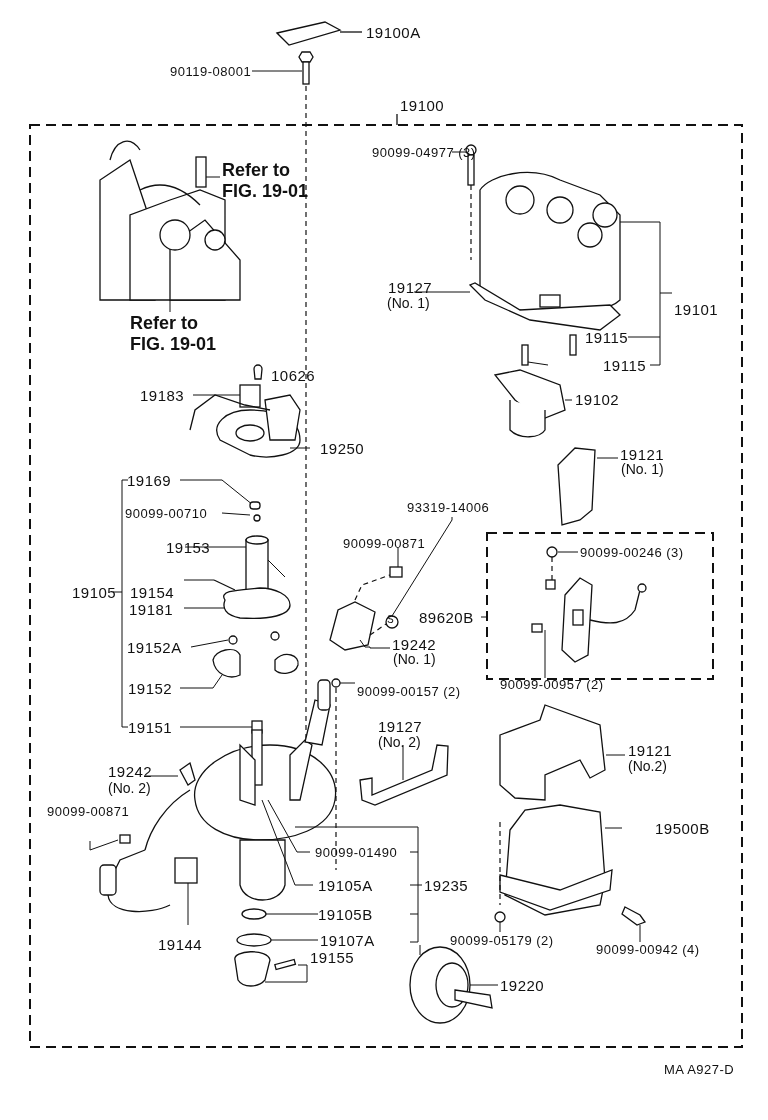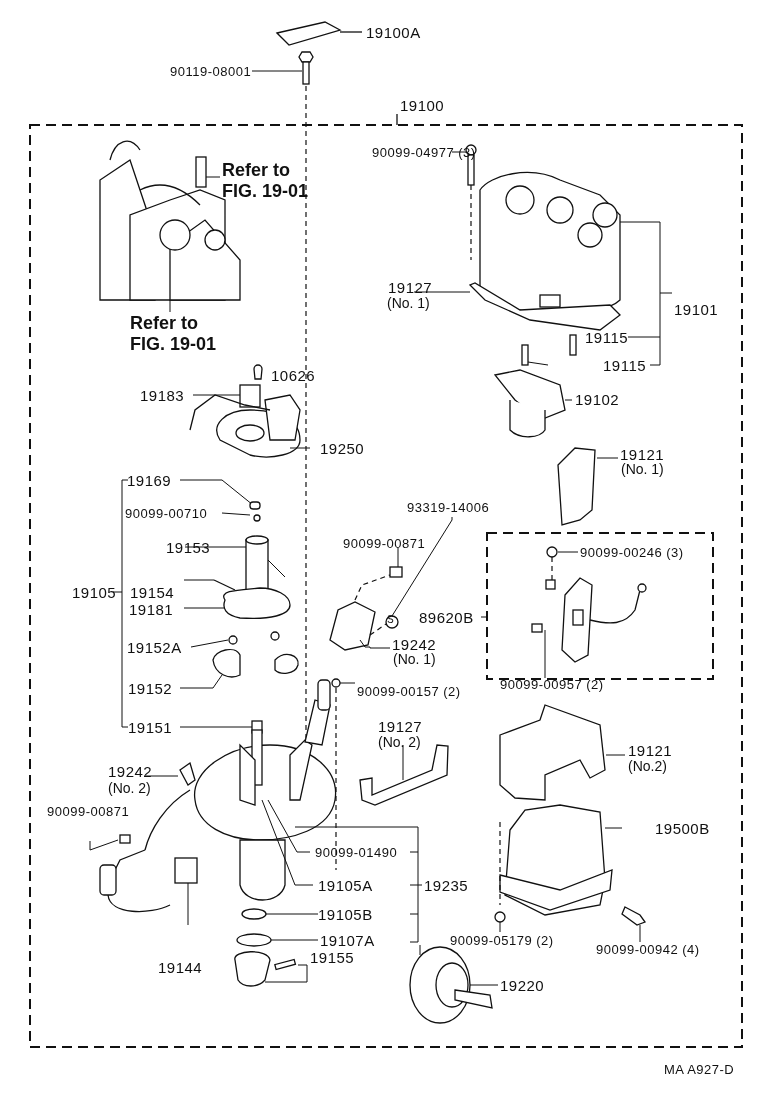--- a/index.html
+++ b/index.html
@@ -285,20 +285,20 @@
 <span class="sub" style="left:628px;top:759px;">(No.2)</span>
 
 <span class="lbl" style="left:108px;top:764px;">19242</span>
 <span class="sub" style="left:108px;top:781px;">(No. 2)</span>
 <span class="lbl sm" style="left:47px;top:805px;">90099-00871</span>
 <span class="lbl sm" style="left:315px;top:846px;">90099-01490</span>
 <span class="lbl" style="left:627px;top:821px;margin-left:28px;">19500B</span>
 <span class="lbl" style="left:318px;top:878px;">19105A</span>
 <span class="lbl" style="left:424px;top:878px;">19235</span>
 <span class="lbl" style="left:318px;top:907px;">19105B</span>
-<span class="lbl" style="left:158px;top:960px;">19144</span>
+<span class="lbl" style="left:158px;top:937px;">19144</span>
 <span class="lbl" style="left:320px;top:933px;">19107A</span>
 <span class="lbl sm" style="left:450px;top:934px;">90099-05179 (2)</span>
 <span class="lbl sm" style="left:596px;top:943px;">90099-00942 (4)</span>
 <span class="lbl" style="left:310px;top:950px;">19155</span>
 <span class="lbl" style="left:500px;top:978px;">19220</span>
 
 <span class="lbl sm" style="left:664px;top:1063px;">MA A927-D</span>
 
 </body></html>

